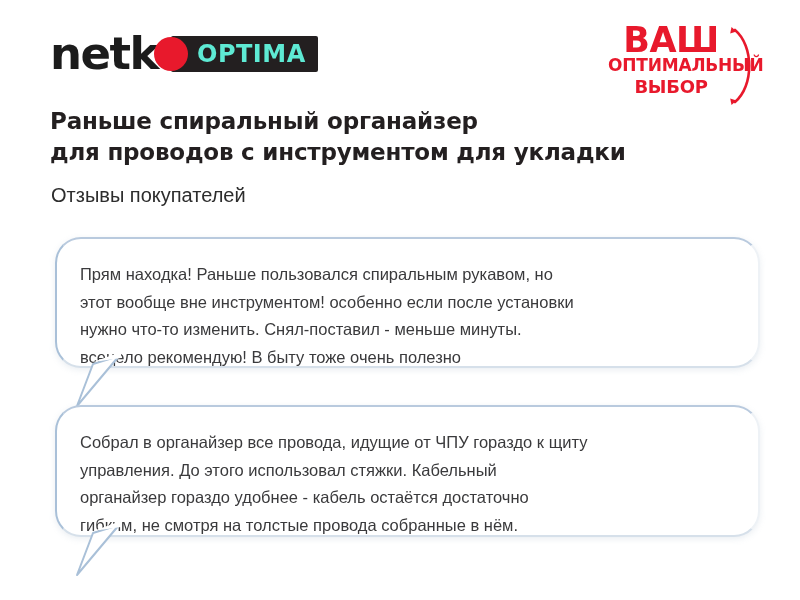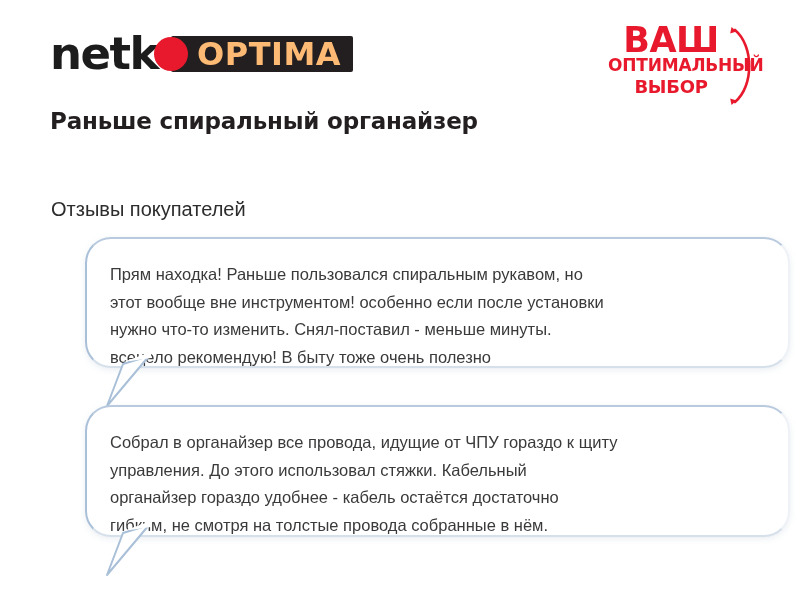--- a/index.html
+++ b/index.html
@@ -61,24 +61,24 @@
     margin-left: -17px;
     padding: 0 12px 0 26px;
     display: flex;
     align-items: center;
     border-radius: 2px;
     position: relative;
     z-index: 1;
   }
 
   #optima-label {
-    color: #fdba74;
-    font-family: "DejaVu Sans", sans-serif;
-    font-weight: 700;
-    font-size: 32px;
+    color: #5eead4;
+    font-family: "DejaVu Sans", sans-serif;
+    font-weight: 700;
+    font-size: 24px;
     letter-spacing: 0.5px;
     line-height: 24px;
   }
 
   
   #choice-badge {
     position: absolute;
     right: 40px; top: 24px;
     width: 152px; height: 84px;
   }
@@ -125,41 +125,40 @@
     font-weight: 700;
     font-size: 23px;
     line-height: 31px;
     letter-spacing: -0.2px;
   }
   #headline-line-1, #headline-line-2 { display: block; }
 
   
   #reviews-heading {
     position: absolute;
-    left: 51px; top: 196px;
+    left: 51px; top: 182px;
     color: #2d2d2d;
     font-family: "Liberation Sans", sans-serif;
     font-weight: 400;
     font-size: 20px;
     line-height: 26px;
   }
 
   
   .review-bubble {
     position: absolute;
     left: 55px;
     width: 705px;
     background: #ffffff;
     border-radius: 26px;
     border: 2px solid #a9c0d8;
     border-right-color: #eef2f6;
     border-bottom-color: #d6e0ea;
     border-top-color: #b9cade;
     box-shadow: 0 2px 6px rgba(140,160,185,0.18);
-    margin-left: 30px;
   }
   #review-bubble-1 { top: 237px; height: 131px; }
   #review-bubble-2 { top: 405px; height: 132px; }
 
   .review-text {
     position: absolute;
     left: 23px;
     right: 26px;
     top: 22px;
     color: #3a3a3c;
@@ -202,20 +201,21 @@
       <svg id="badge-arc" viewBox="0 0 34 84" xmlns="http://www.w3.org/2000/svg">
         <path d="M7 6 C26 22, 26 62, 7 78" fill="none" stroke="#e8192c" stroke-width="2.6" stroke-linecap="round"></path>
         <path d="M3.5 3 L8.5 7.5 L2.2 9.6 Z" fill="#e8192c"></path>
         <path d="M3.5 81 L8.5 76.5 L2.2 74.4 Z" fill="#e8192c"></path>
       </svg>
     </div>
   </div>
 
   <div id="headline">
     <span id="headline-line-1">Раньше спиральный органайзер</span>
+    <span id="headline-line-2">для проводов с инструментом для укладки</span>
   </div>
 
   <div id="reviews-heading">Отзывы покупателей</div>
 
   <div class="review-bubble" id="review-bubble-1">
     <div class="review-text">
       <span class="review-line">Прям находка! Раньше пользовался спиральным рукавом, но</span>
       <span class="review-line">этот вообще вне инструментом! особенно если после установки</span>
       <span class="review-line">нужно что-то изменить. Снял-поставил - меньше минуты.</span>
       <span class="review-line">всецело рекомендую! В быту тоже очень полезно</span>

